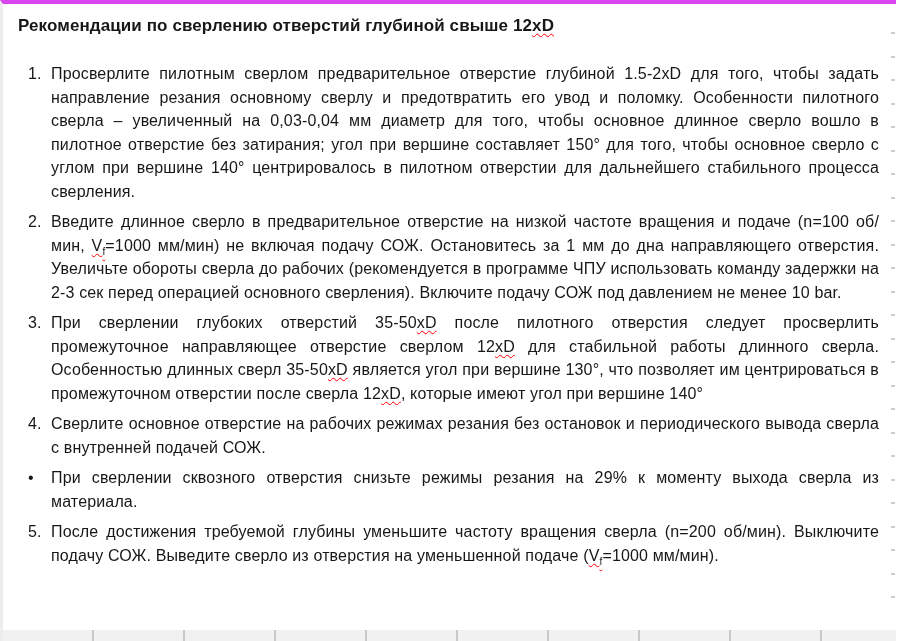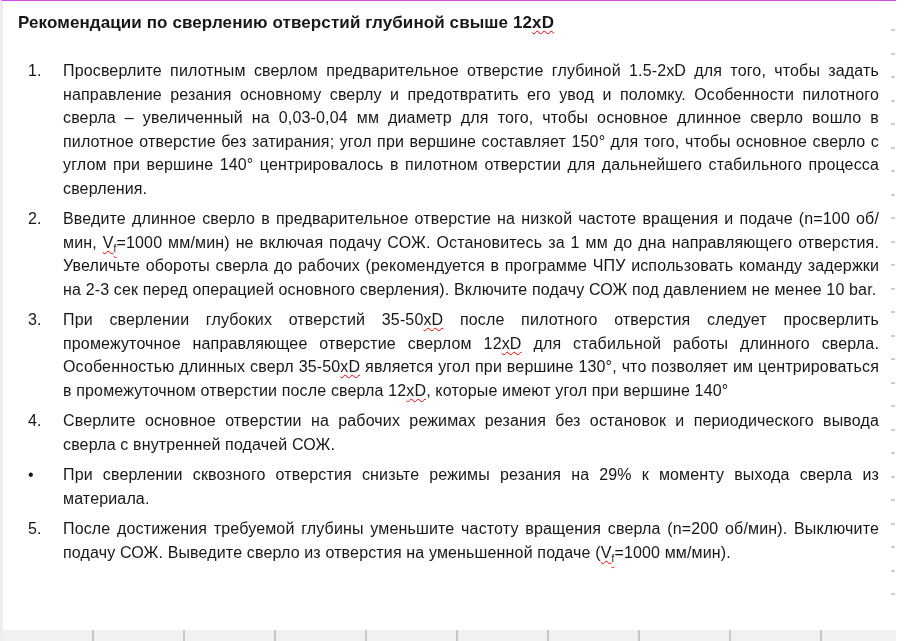--- a/index.html
+++ b/index.html
@@ -7,21 +7,21 @@
     padding: 0;
     background: #ffffff;
   }
   .page {
     position: relative;
     width: 896px;
     height: 641px;
     box-sizing: border-box;
     background: var(--page-background, #ffffff);
     border-left: 3px solid #ededed;
-    border-top: 1px solid #d946ef;
+    border-top: 4px solid #d946ef;
     padding: 10px 17px 0 15px;
     overflow: hidden;
     font-family: "Liberation Sans", sans-serif;
     color: var(--text, #171717);
   }
   .title {
     margin: 0 0 24px 0;
     font-size: 17px;
     font-weight: bold;
     line-height: 24px;
@@ -37,21 +37,20 @@
     padding-left: 10px;
     font-size: 16px;
     line-height: 23.5px;
   }
   .itext {
     flex: 1;
     font-size: 16px;
     line-height: 23.5px;
     letter-spacing: 0.15px;
     text-align: justify;
-    margin-left: 12px;
   }
   .itext sub {
     font-size: 10px;
     line-height: 0;
   }
   .sq {
     text-decoration-line: underline;
     text-decoration-style: wavy;
     text-decoration-color: var(--squiggle, #ff0000);
     text-decoration-thickness: 1px;
@@ -103,21 +102,21 @@
     <div class="itext"><span>Введите длинное сверло в предварительное отверстие на низкой частоте вращения и подаче (n=100 об/мин, </span><span class="sq">V</span><sub class="sq">f</sub><span>=1000 мм/мин) не включая подачу СОЖ. Остановитесь за 1 мм до дна направляющего отверстия. Увеличьте обороты сверла до рабочих (рекомендуется в программе ЧПУ использовать команду задержки на 2-3 сек перед операцией основного сверления). Включите подачу СОЖ под давлением не менее 10 bar.</span></div>
   </div>
 
   <div class="row">
     <span class="marker">3.</span>
     <div class="itext"><span>При сверлении глубоких отверстий 35-50</span><span class="sq">xD</span><span> после пилотного отверстия следует просверлить промежуточное направляющее отверстие сверлом 12</span><span class="sq">xD</span><span> для стабильной работы длинного сверла. Особенностью длинных сверл 35-50</span><span class="sq">xD</span><span> является угол при вершине 130°, что позволяет им центрироваться в промежуточном отверстии после сверла 12</span><span class="sq">xD</span><span>, которые имеют угол при вершине 140°</span></div>
   </div>
 
   <div class="row">
     <span class="marker">4.</span>
-    <div class="itext"><span>Сверлите основное отверстии на рабочих режимах резания без остановок и периодического вывода сверла с внутренней подачей СОЖ.</span></div>
+    <div class="itext"><span>Сверлите основное отверстие на рабочих режимах резания без остановок и периодического вывода сверла с внутренней подачей СОЖ.</span></div>
   </div>
 
   <div class="row">
     <span class="marker">•</span>
     <div class="itext"><span>При сверлении сквозного отверстия снизьте режимы резания на 29% к моменту выхода сверла из материала.</span></div>
   </div>
 
   <div class="row">
     <span class="marker">5.</span>
     <div class="itext"><span>После достижения требуемой глубины уменьшите частоту вращения сверла (n=200 об/мин). Выключите подачу СОЖ. Выведите сверло из отверстия на уменьшенной подаче (</span><span class="sq">V</span><sub class="sq">f</sub><span>=1000 мм/мин).</span></div>

